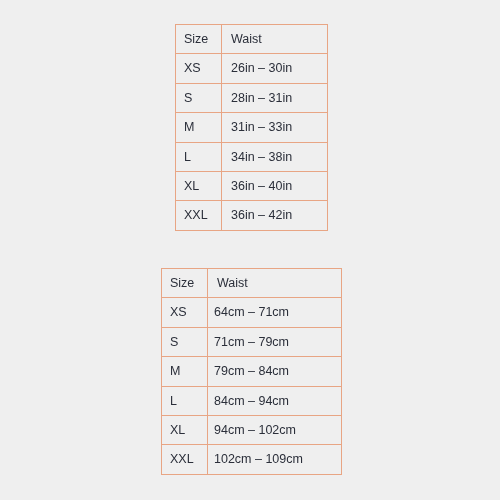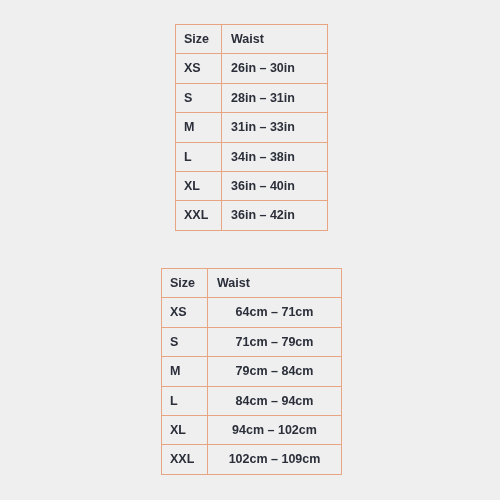--- a/index.html
+++ b/index.html
@@ -19,21 +19,21 @@
     position: absolute;
     border-collapse: collapse;
     background: transparent;
     table-layout: fixed;
   }
 
   .size-table td,
   .size-table th {
     border: 1px solid #e8a584;
     color: #2b2f3a;
-    font-weight: 700;
+    font-weight: 400;
     font-size: 12.5px;
     line-height: 1;
     padding: 0 8px;
     height: 29.4px;
     box-sizing: border-box;
     text-align: left;
     white-space: nowrap;
     vertical-align: middle;
   }
 
@@ -51,21 +51,21 @@
   #table-inches th.hdr-size { padding-left: 8px; }
 
   
   #table-cm {
     left: 161px;
     top: 268px;
     width: 180px;
   }
   #table-cm .col-size { width: 46px; }
   #table-cm .col-waist { width: 134px; }
-  #table-cm td.val-waist { text-align: center; padding: 0 6px; margin-top: 16px; }
+  #table-cm td.val-waist { padding: 0 6px; margin-top: 16px; }
   #table-cm th.hdr-waist { text-align: left; padding-left: 9px; }
   #table-cm td.val-size,
   #table-cm th.hdr-size { padding-left: 8px; }
 </style>
 </head>
 <body>
 
 <table class="size-table" id="table-inches">
   <colgroup>
     <col class="col-size">

